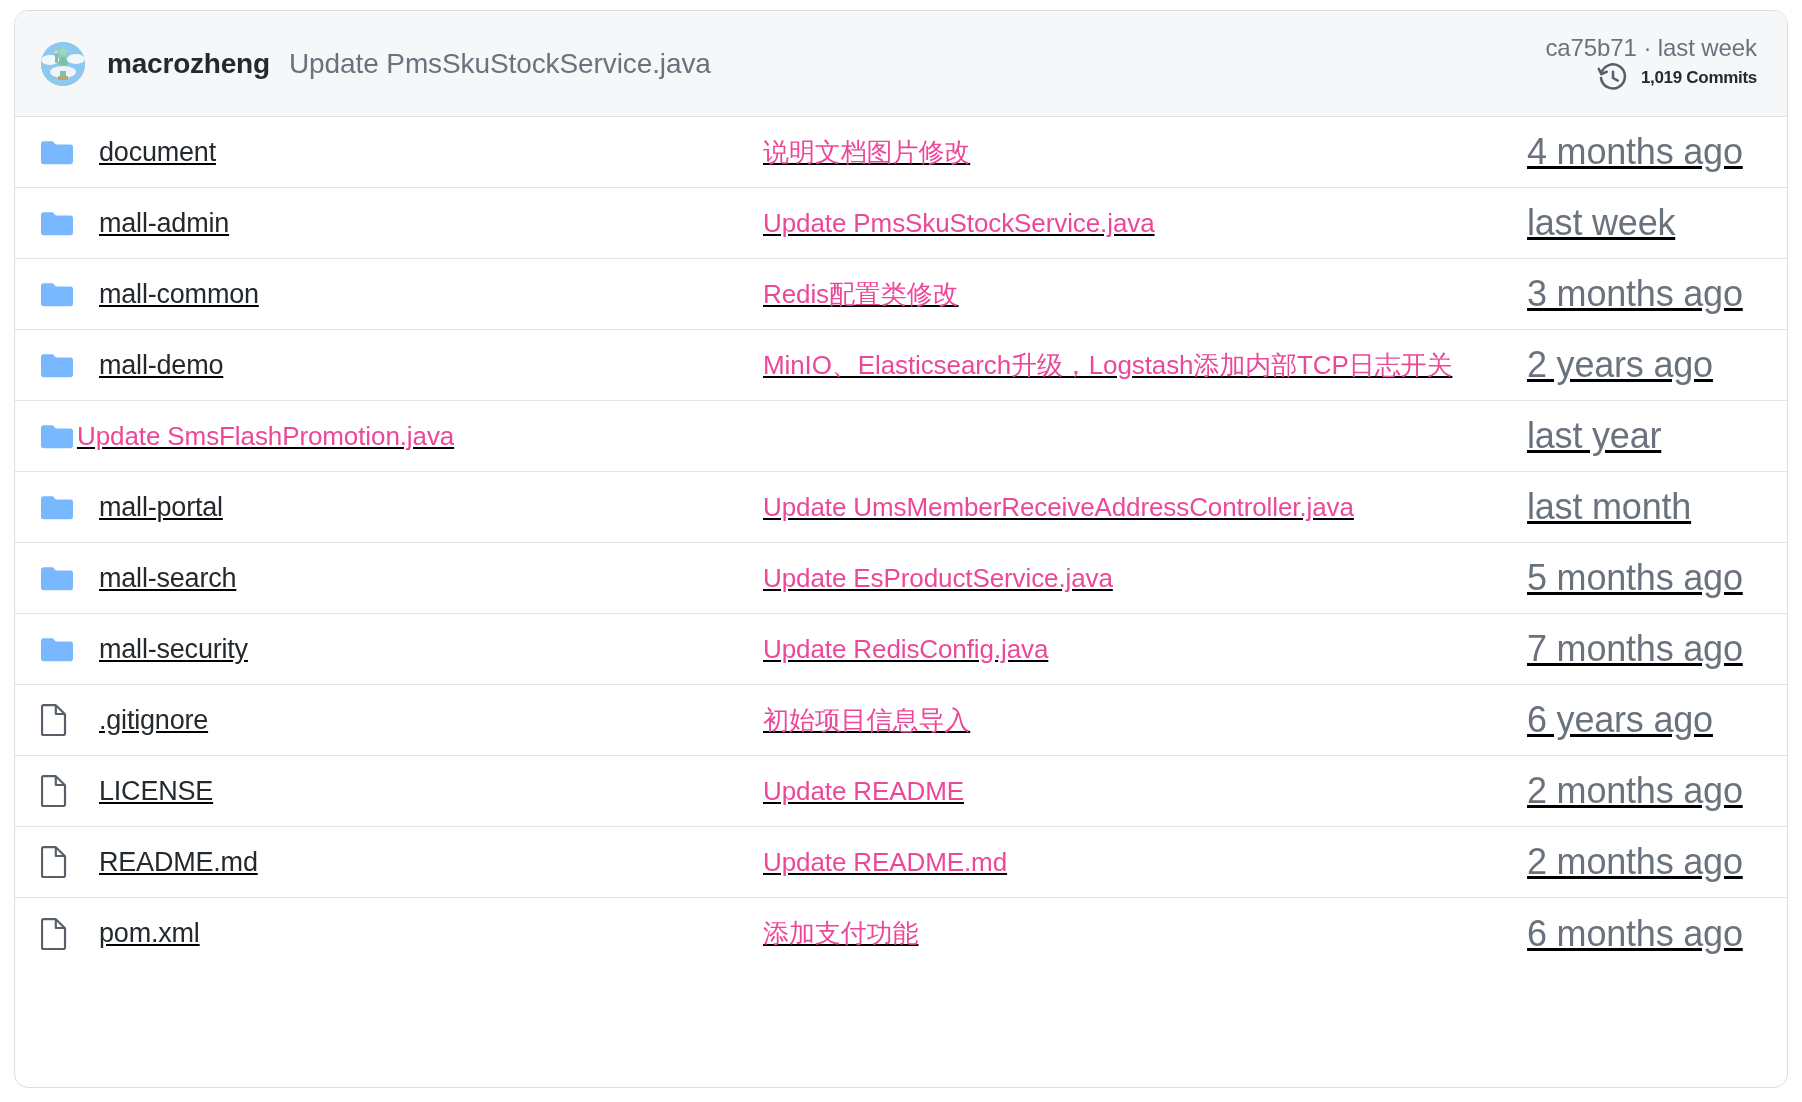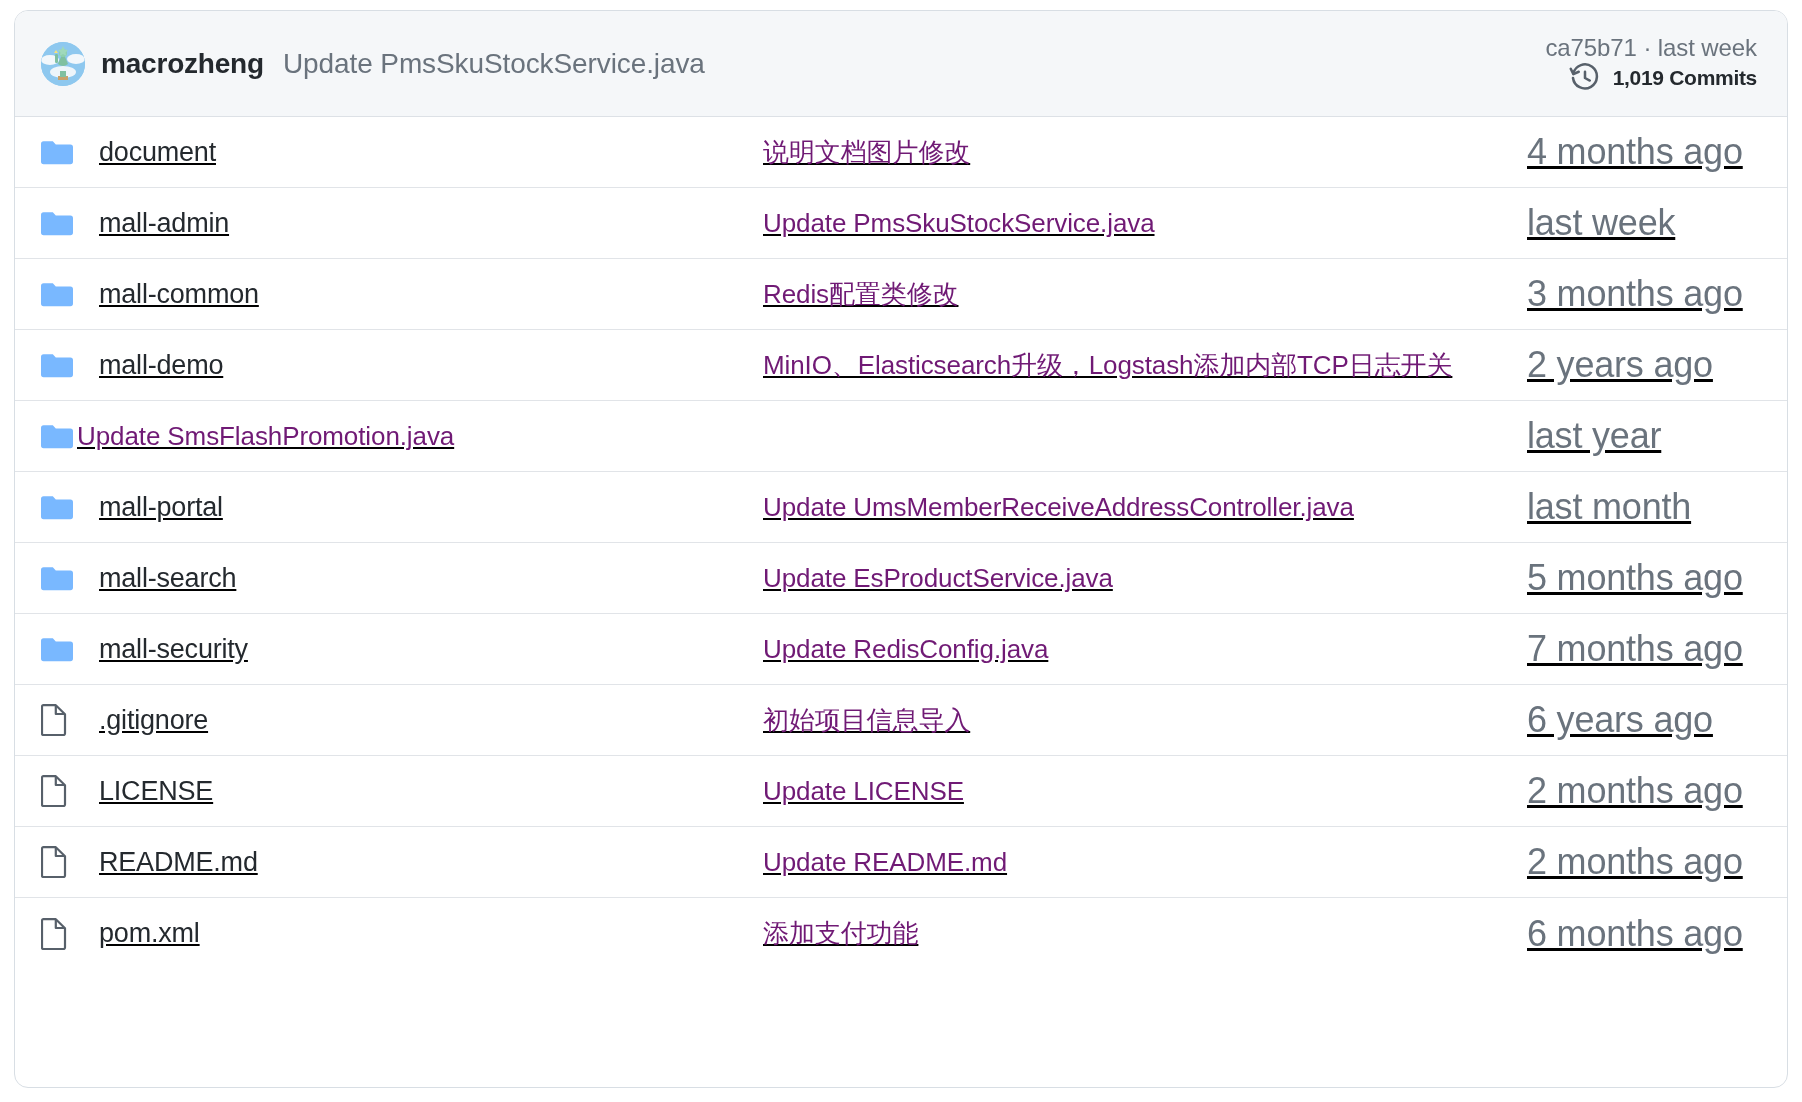--- a/index.html
+++ b/index.html
@@ -44,21 +44,21 @@
     height: 44px;
     border-radius: 50%;
     flex: 0 0 auto;
     overflow: hidden;
     position: relative;
     background: #86c5ee;
   }
   .avatar svg { display: block; width: 44px; height: 44px; }
 
   .author-name {
-    margin-left: 16px;
+    margin-left: 22px;
     font-size: 28px;
     font-weight: bold;
     color: #24292e;
     letter-spacing: -0.2px;
     white-space: nowrap;
   }
   .header-commit-msg {
     margin-left: 19px;
     font-size: 28px;
     color: #6a737d;
@@ -80,21 +80,21 @@
   }
   .commits-count {
     display: flex;
     align-items: center;
     margin-left: 38px;
     white-space: nowrap;
   }
   .history-icon { width: 32px; height: 32px; flex: 0 0 auto; }
   .commits-count .label {
     margin-left: 12px;
-    font-size: 21px;
+    font-size: 17px;
     font-weight: bold;
     color: #24292e;
     letter-spacing: -0.3px;
   }
 
   
   .file-rows { display: block; text-decoration: underline; }
 
   .file-row {
     display: flex;
@@ -126,21 +126,21 @@
     color: #24292e;
     letter-spacing: -0.2px;
     white-space: nowrap;
     overflow: hidden;
     text-overflow: ellipsis;
   }
 
   .msg-cell {
     flex: 1 1 auto;
     font-size: 26px;
-    color: #701a75;
+    color: #ec4899;
     letter-spacing: -0.1px;
     white-space: nowrap;
     overflow: hidden;
     text-overflow: ellipsis;
   }
 
   .time-cell {
     flex: 0 0 auto;
     width: 230px;
     text-align: left;
@@ -292,21 +292,21 @@
     </div>
 
     <div class="file-row">
       <div class="icon-cell">
         <svg width="26" height="32" viewBox="0 0 26 32" xmlns="http://www.w3.org/2000/svg" aria-hidden="true">
             <path d="M2.4 1.2h12.4l9.2 9v19.4a1.4 1.4 0 0 1-1.4 1.4H2.4A1.4 1.4 0 0 1 1 29.6V2.6a1.4 1.4 0 0 1 1.4-1.4z" fill="none" stroke="#57606a" stroke-width="2.2" stroke-linejoin="round"></path>
             <path d="M14.8 1.4v8.6h9" fill="none" stroke="#57606a" stroke-width="2.2" stroke-linejoin="round"></path>
           </svg>
       </div>
       <div class="name-cell">LICENSE</div>
-      <div class="msg-cell">Update LICENSE</div>
+      <div class="msg-cell">Update README</div>
       <div class="time-cell">2 months ago</div>
     </div>
 
     <div class="file-row">
       <div class="icon-cell">
         <svg width="26" height="32" viewBox="0 0 26 32" xmlns="http://www.w3.org/2000/svg" aria-hidden="true">
             <path d="M2.4 1.2h12.4l9.2 9v19.4a1.4 1.4 0 0 1-1.4 1.4H2.4A1.4 1.4 0 0 1 1 29.6V2.6a1.4 1.4 0 0 1 1.4-1.4z" fill="none" stroke="#57606a" stroke-width="2.2" stroke-linejoin="round"></path>
             <path d="M14.8 1.4v8.6h9" fill="none" stroke="#57606a" stroke-width="2.2" stroke-linejoin="round"></path>
           </svg>
       </div>

